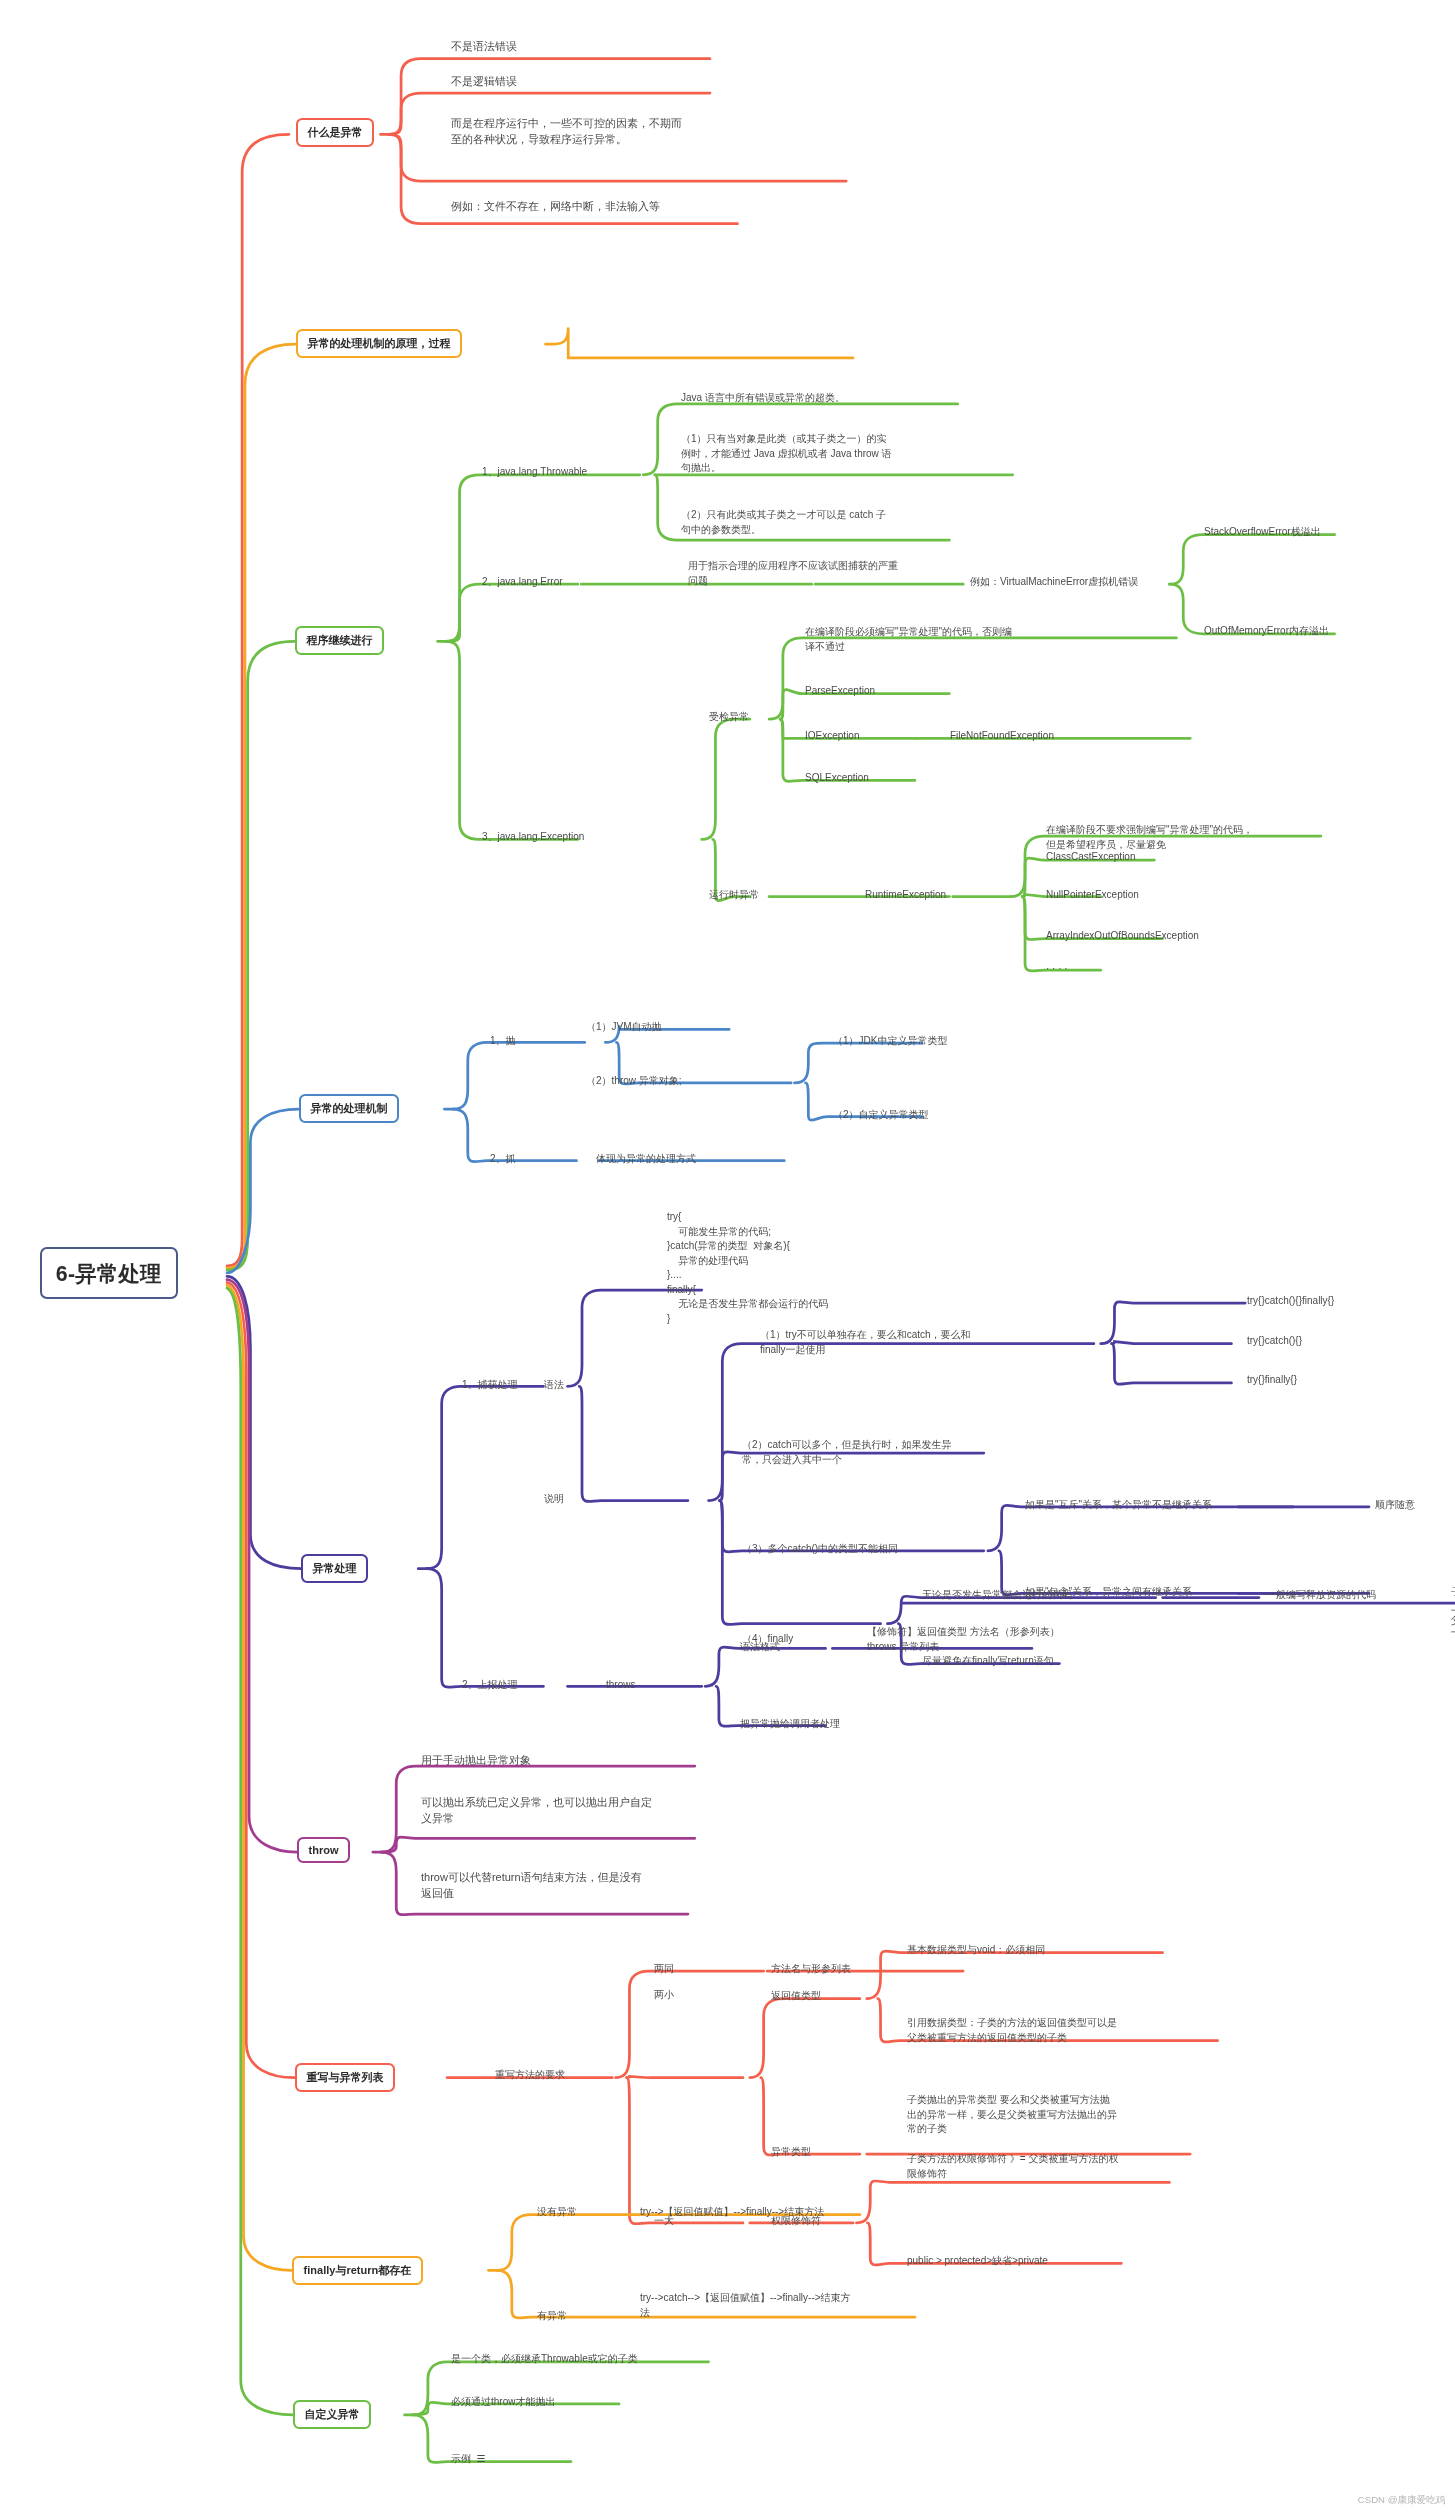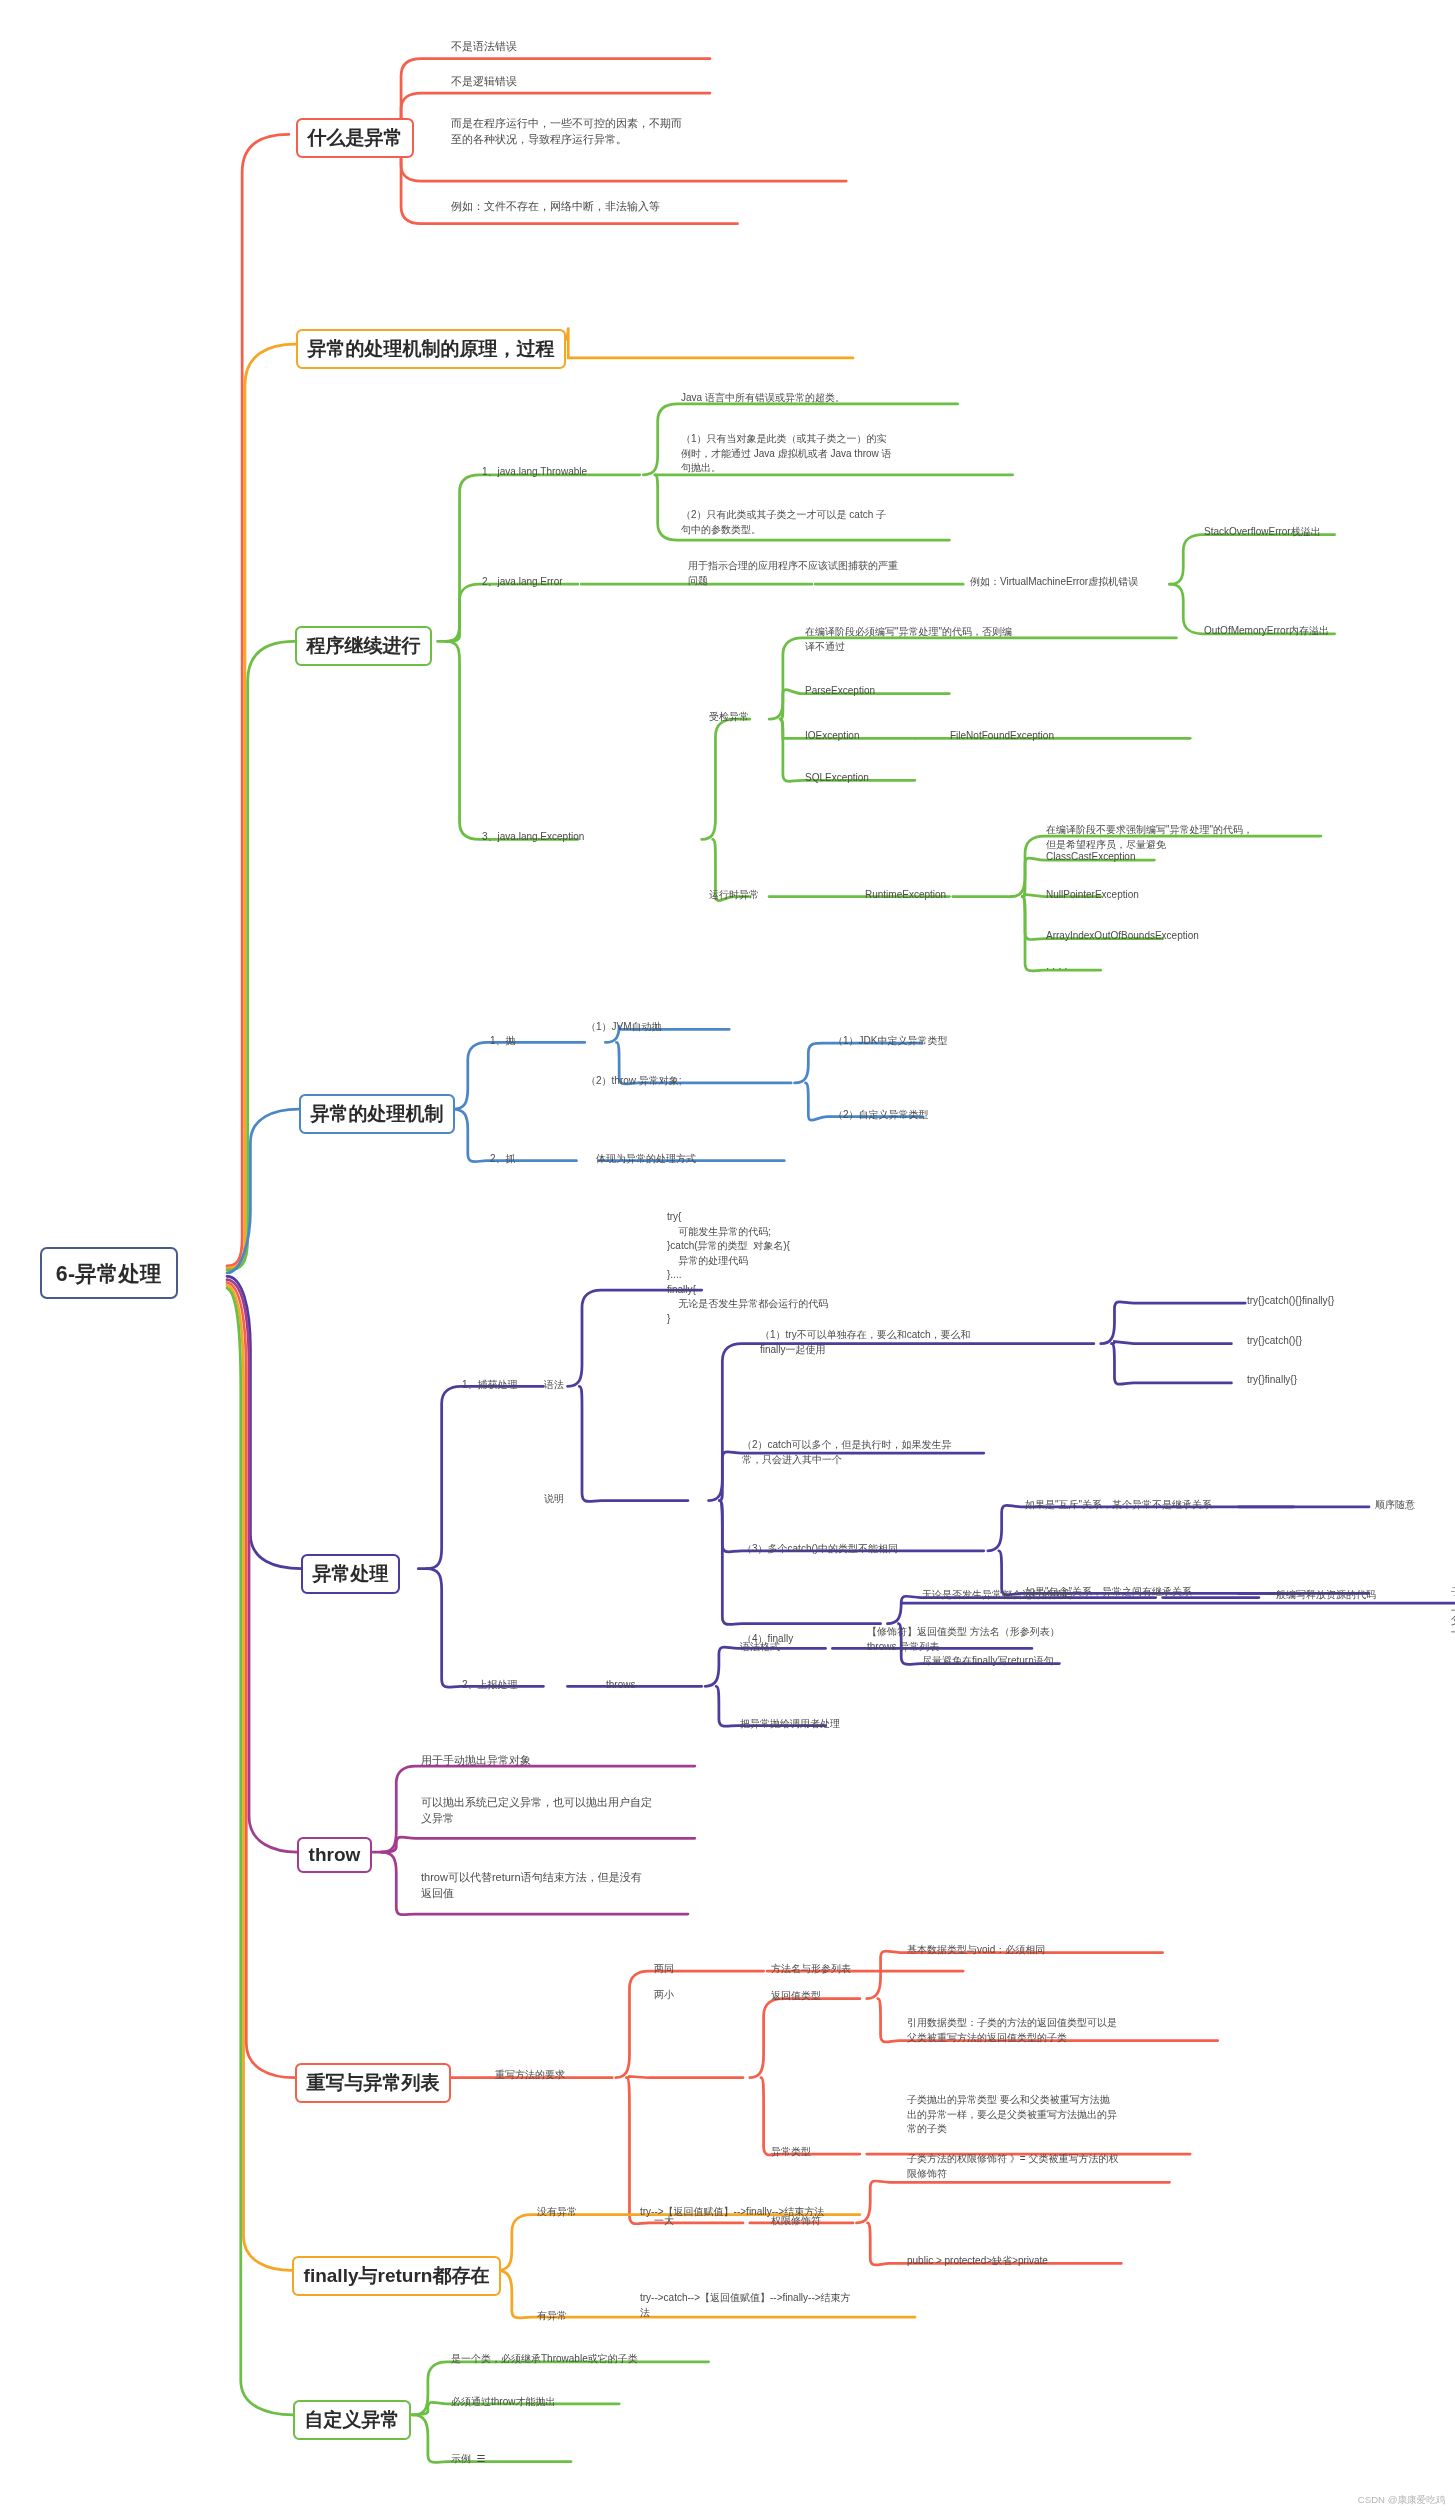--- a/index.html
+++ b/index.html
@@ -29,21 +29,21 @@
     white-space:nowrap;
     letter-spacing:0.3px;
   }
 
   
   .l1 {
     border:2.1px solid #888;
     border-radius:6.2px;
     background:#fff;
     padding:4.8px 9.6px;
-    font-size:19px;
+    font-size:11px;
     font-weight:bold;
     color:#2b2b2b;
     white-space:nowrap;
   }
   .l1.c-red    { border-color:#f4604c; }
   .l1.c-orange { border-color:#f5a623; }
   .l1.c-green  { border-color:#6cbe45; }
   .l1.c-blue   { border-color:#4a86c8; }
   .l1.c-purple { border-color:#4b3c9e; }
   .l1.c-magenta{ border-color:#a23c8e; }

